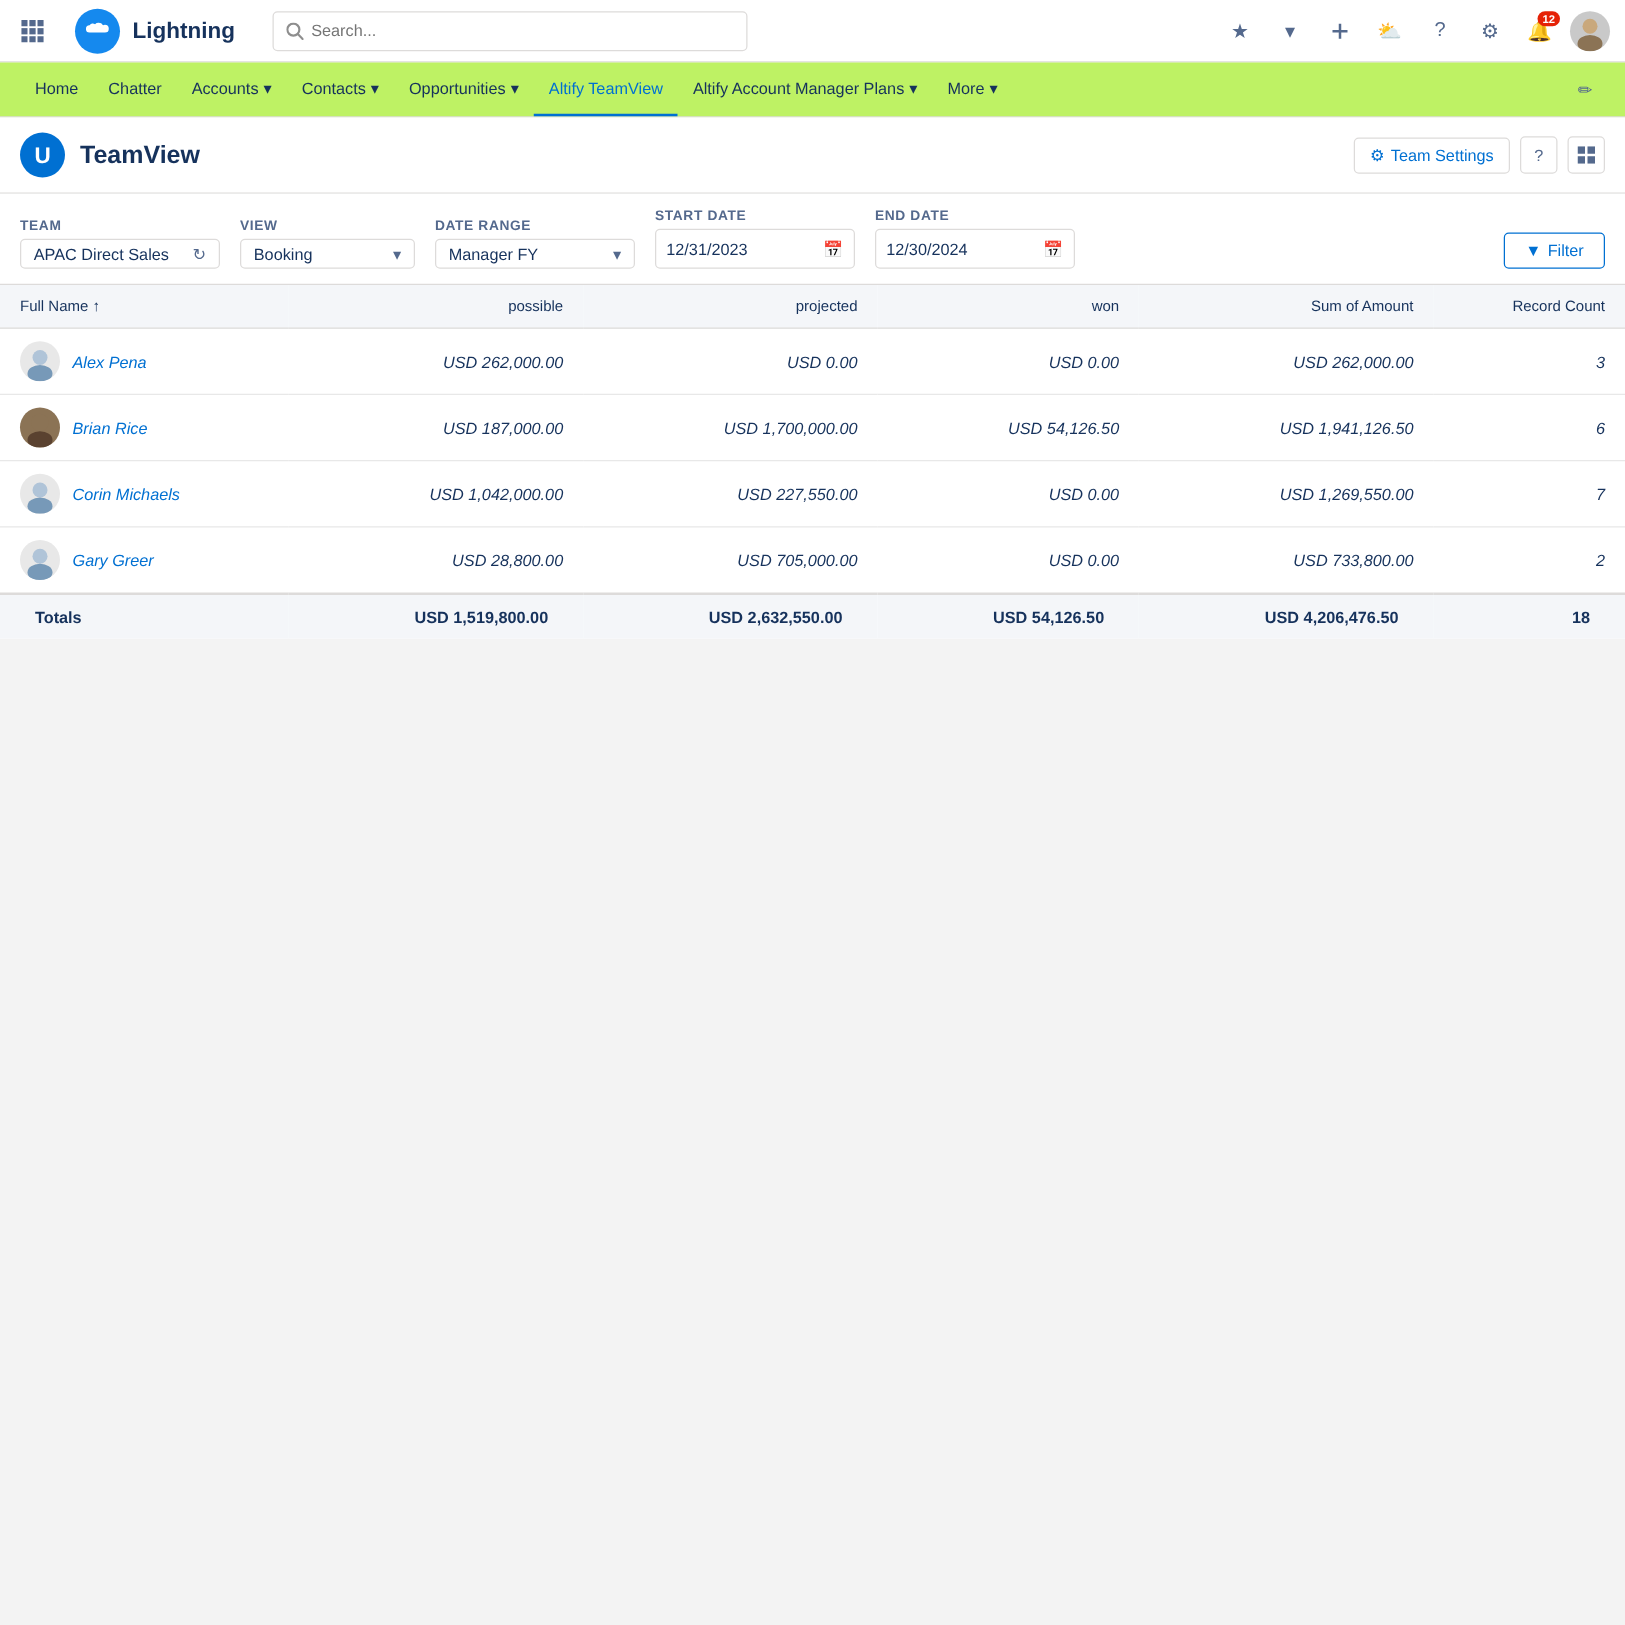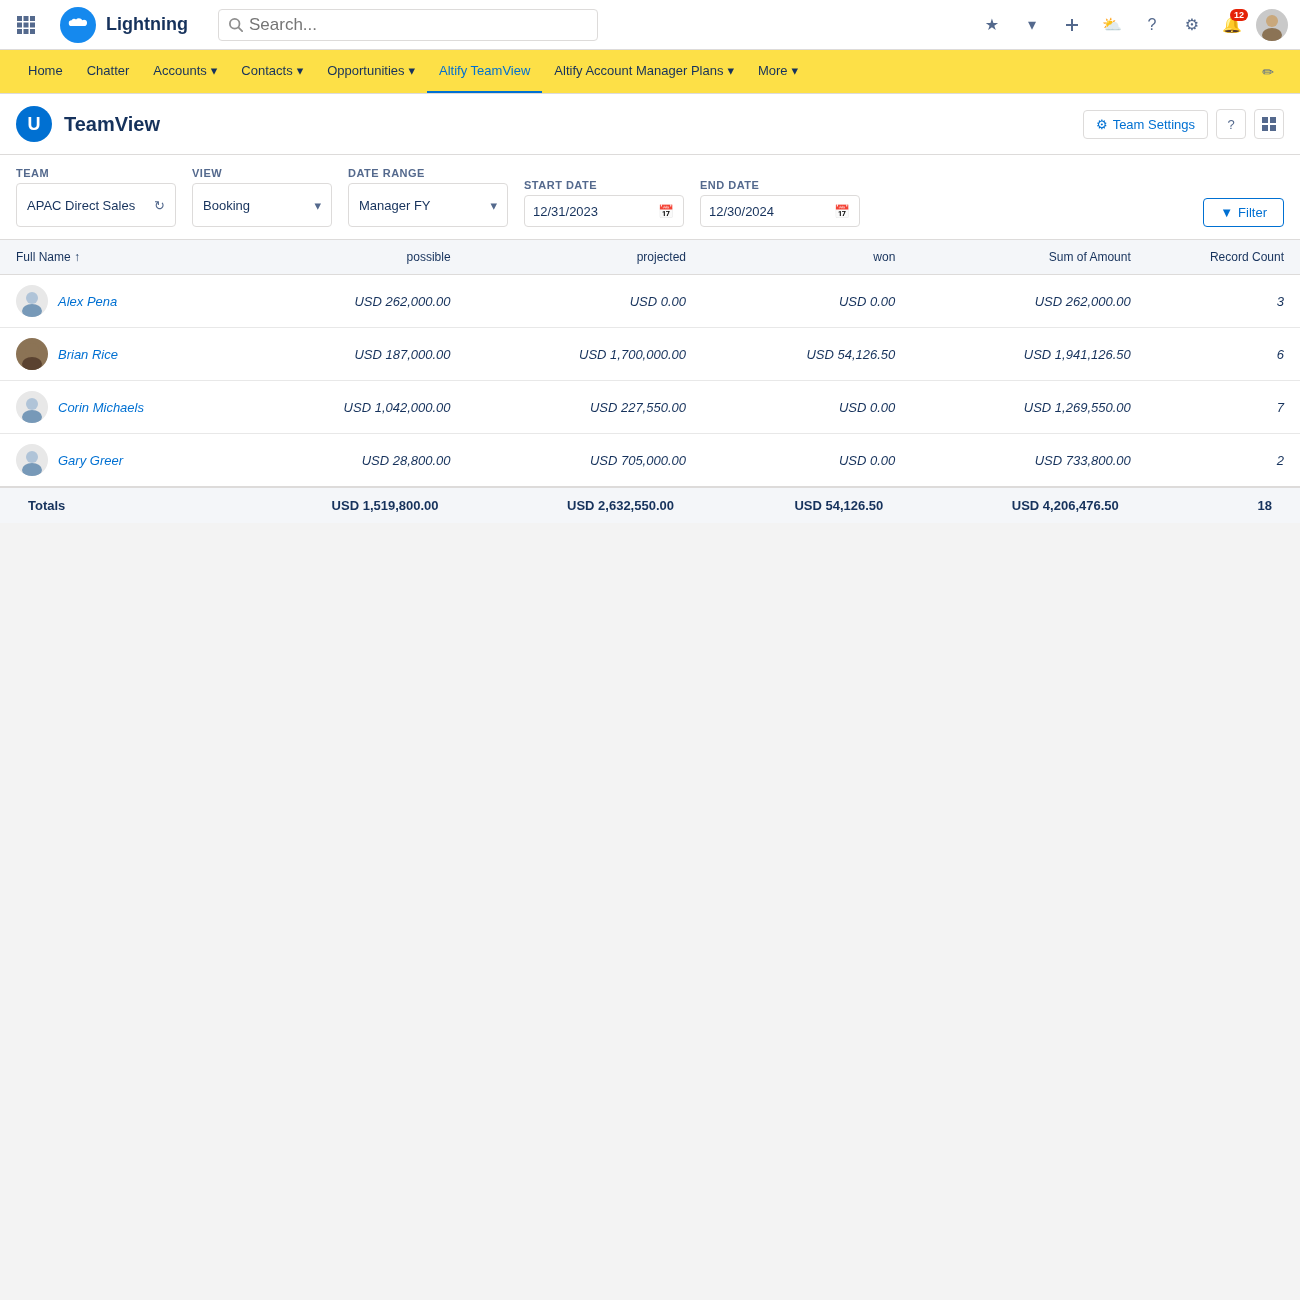--- a/index.html
+++ b/index.html
@@ -14,41 +14,41 @@
       width: 36px; height: 36px; background: #1589ee; border-radius: 50%;
       display: flex; align-items: center; justify-content: center; flex-shrink: 0;
     }
     .salesforce-logo svg { width: 22px; height: 22px; }
     .search-bar {
       flex: 0 0 380px; display: flex; align-items: center;
       border: 1px solid #dddbda; border-radius: 4px; padding: 0 10px;
       height: 32px; background: #fff; gap: 6px;
     }
     .search-bar input {
-      border: none; outline: none; font-size: 17px; flex: 1; color: #3e3e3c;
+      border: none; outline: none; font-size: 13px; flex: 1; color: #3e3e3c;
     }
     .top-nav-icons { margin-left: auto; display: flex; align-items: center; gap: 8px; }
     .icon-btn {
       width: 32px; height: 32px; display: flex; align-items: center; justify-content: center;
       cursor: pointer; color: #54698d; font-size: 16px; border-radius: 4px;
       border: none; background: none;
     }
     .notif-wrapper { position: relative; }
     .notif-badge {
       position: absolute; top: 0; right: 0; background: #e52207; color: #fff;
       font-size: 9px; border-radius: 10px; padding: 1px 4px; font-weight: bold;
     }
     .avatar {
       width: 32px; height: 32px; border-radius: 50%; background: #c9c9c9;
       display: flex; align-items: center; justify-content: center; overflow: hidden; cursor: pointer;
     }
 
     
     .sec-nav {
-      display: flex; align-items: stretch; background: #fde047;
+      display: flex; align-items: stretch; background: #bef264;
       border-bottom: 1px solid #dddbda; padding: 0 16px; height: 44px;
     }
     .sec-nav-app { font-size: 18px; font-weight: 700; color: #16325c; margin-right: 20px; display: flex; align-items: center; }
     .sec-nav-item {
       display: flex; align-items: center; padding: 0 12px; cursor: pointer;
       font-size: 13px; color: #16325c; border-bottom: 2px solid transparent;
       white-space: nowrap; gap: 4px;
     }
     .sec-nav-item.active { color: #0070d2; border-bottom: 2px solid #0070d2; }
     .grid-icon {
@@ -84,21 +84,21 @@
 
     
     .filters-row {
       background: #fff; padding: 12px 16px; display: flex; align-items: flex-end;
       gap: 16px; border-bottom: 1px solid #dddbda; flex-wrap: wrap;
     }
     .filter-group { display: flex; flex-direction: column; gap: 4px; }
     .filter-label { font-size: 11px; color: #54698d; font-weight: 600; text-transform: uppercase; letter-spacing: 0.5px; }
     .filter-select {
       display: flex; align-items: center; border: 1px solid #dddbda; border-radius: 4px;
-      padding: 0 10px; height: 44px; background: #fff; cursor: pointer; gap: 6px;
+      padding: 0 10px; height: 24px; background: #fff; cursor: pointer; gap: 6px;
       font-size: 13px; color: #16325c; min-width: 140px;
     }
     .filter-select.wide { min-width: 160px; }
     .filter-input {
       display: flex; align-items: center; border: 1px solid #dddbda; border-radius: 4px;
       padding: 0 8px; height: 32px; background: #fff; gap: 6px; font-size: 13px;
       color: #16325c; min-width: 160px;
     }
     .btn-filter {
       display: flex; align-items: center; gap: 5px; border: 1px solid #0070d2;

